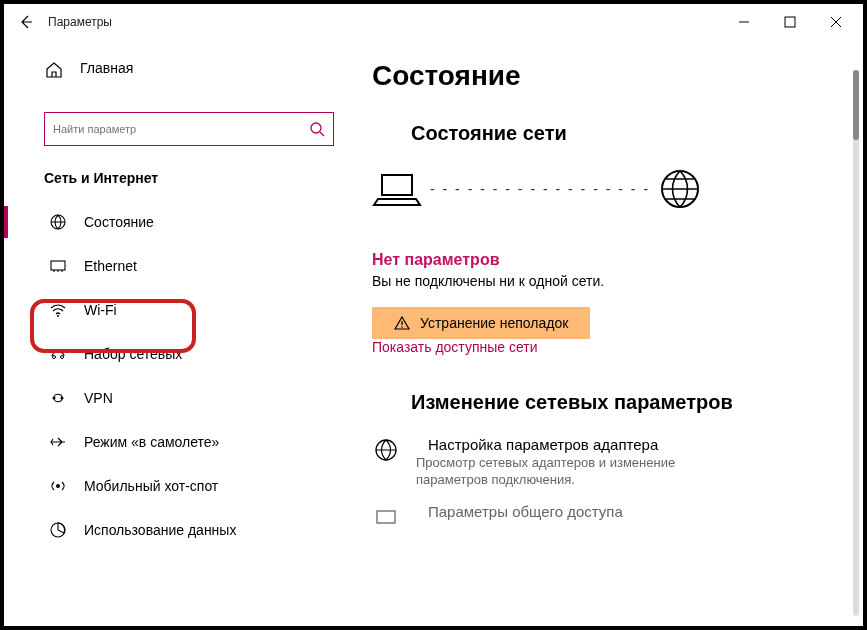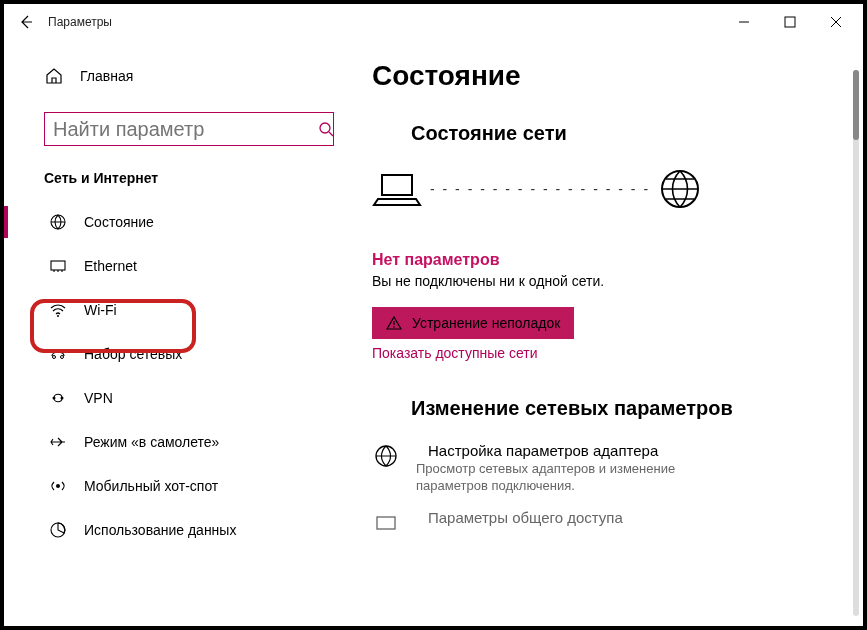--- a/index.html
+++ b/index.html
@@ -5,38 +5,38 @@
   * { box-sizing: border-box; margin: 0; padding: 0; }
   body { font-family: "Segoe UI", Arial, sans-serif; background: #fff; color: #000; overflow: hidden; }
   .frame { width: 867px; height: 630px; border: 4px solid #000; position: relative; display: flex; flex-direction: column; }
   .titlebar { height: 36px; display: flex; align-items: center; padding: 0 4px; }
   .tb-back { width: 36px; height: 36px; display: flex; align-items: center; justify-content: center; cursor: pointer; }
   .tb-title { font-size: 12px; color: #222; margin-left: 4px; }
   .tb-controls { margin-left: auto; display: flex; }
   .tb-btn { width: 46px; height: 36px; display: flex; align-items: center; justify-content: center; cursor: pointer; }
   .content { flex: 1; display: flex; overflow: hidden; }
   .sidebar { width: 340px; position: relative; padding-left: 40px; padding-top: 20px; }
-  .home-row { display: flex; align-items: center; gap: 16px; height: 32px; margin-bottom: 20px; cursor: pointer; }
+  .home-row { display: flex; gap: 16px; height: 32px; margin-bottom: 20px; cursor: pointer; }
   .home-row span.label { font-size: 14px; }
   .search-box { height: 34px; width: 290px; border: 1px solid #b30059; display: flex; align-items: center; padding: 0 8px; margin-bottom: 24px; }
-  .search-box input { flex: 1; border: none; outline: none; font-size: 20px; color: #666; background: transparent; }
+  .search-box input { flex: 1; border: none; outline: none; font-size: 11px; color: #666; background: transparent; }
   .search-icon { color: #b30059; }
   .section-title { font-size: 14px; font-weight: 600; margin-bottom: 14px; }
   .nav-item { position: relative; height: 44px; display: flex; align-items: center; gap: 16px; padding-left: 4px; cursor: pointer; font-size: 14px; }
   .nav-item.active::before { content: ""; position: absolute; left: -40px; top: 6px; bottom: 6px; width: 4px; background: #b30059; }
   .nav-icon { width: 20px; height: 20px; display: flex; align-items: center; justify-content: center; }
   .highlight-box { position: absolute; border: 4px solid #ca2121; border-radius: 14px; left: 26px; top: 259px; width: 166px; height: 54px; pointer-events: none; }
   .main { flex: 1; padding: 20px 0 0 28px; position: relative; overflow: hidden; }
   .page-title { font-size: 28px; font-weight: 600; margin-bottom: 30px; }
   .sub-title { font-size: 20px; font-weight: 600; margin-bottom: 22px; margin-left: 39px; }
   .diagram { display: flex; align-items: center; gap: 0; margin-bottom: 40px; }
   .dashes { flex: 0 0 auto; margin: 0 8px; letter-spacing: 2px; color: #333; font-size: 14px; white-space: nowrap; }
   .warn-title { font-size: 16px; font-weight: 600; color: #c51162; margin-bottom: 4px; }
   .warn-sub { font-size: 14px; margin-bottom: 18px; }
-  .troubleshoot { display: inline-flex; align-items: center; gap: 10px; background: #be185d; padding: 8px 14px; font-size: 14px; cursor: pointer; margin-bottom: 6px; }
+  .troubleshoot { display: inline-flex; align-items: center; gap: 10px; background: #fdba74; padding: 8px 22px; font-size: 14px; cursor: pointer; margin-bottom: 0; }
   .link-row { font-size: 14px; color: #b30059; margin-bottom: 36px; cursor: pointer; }
   .param-row { display: flex; gap: 16px; margin-bottom: 14px; }
   .param-text .pt-title { font-size: 15px; margin-bottom: 2px; margin-left: 12px; }
   .param-text .pt-desc { font-size: 13px; color: #666; line-height: 1.3; max-width: 330px; }
   .scrollbar { position: absolute; right: 4px; top: 30px; bottom: 10px; width: 6px; background: #ddd; border-radius: 3px; }
   .scrollbar-thumb { position: absolute; top: 0; width: 100%; height: 70px; background: #888; border-radius: 3px; }
   .fade-bottom { font-size: 15px; color: #666; }
   svg { display: block; }
 </style>
 </head>

